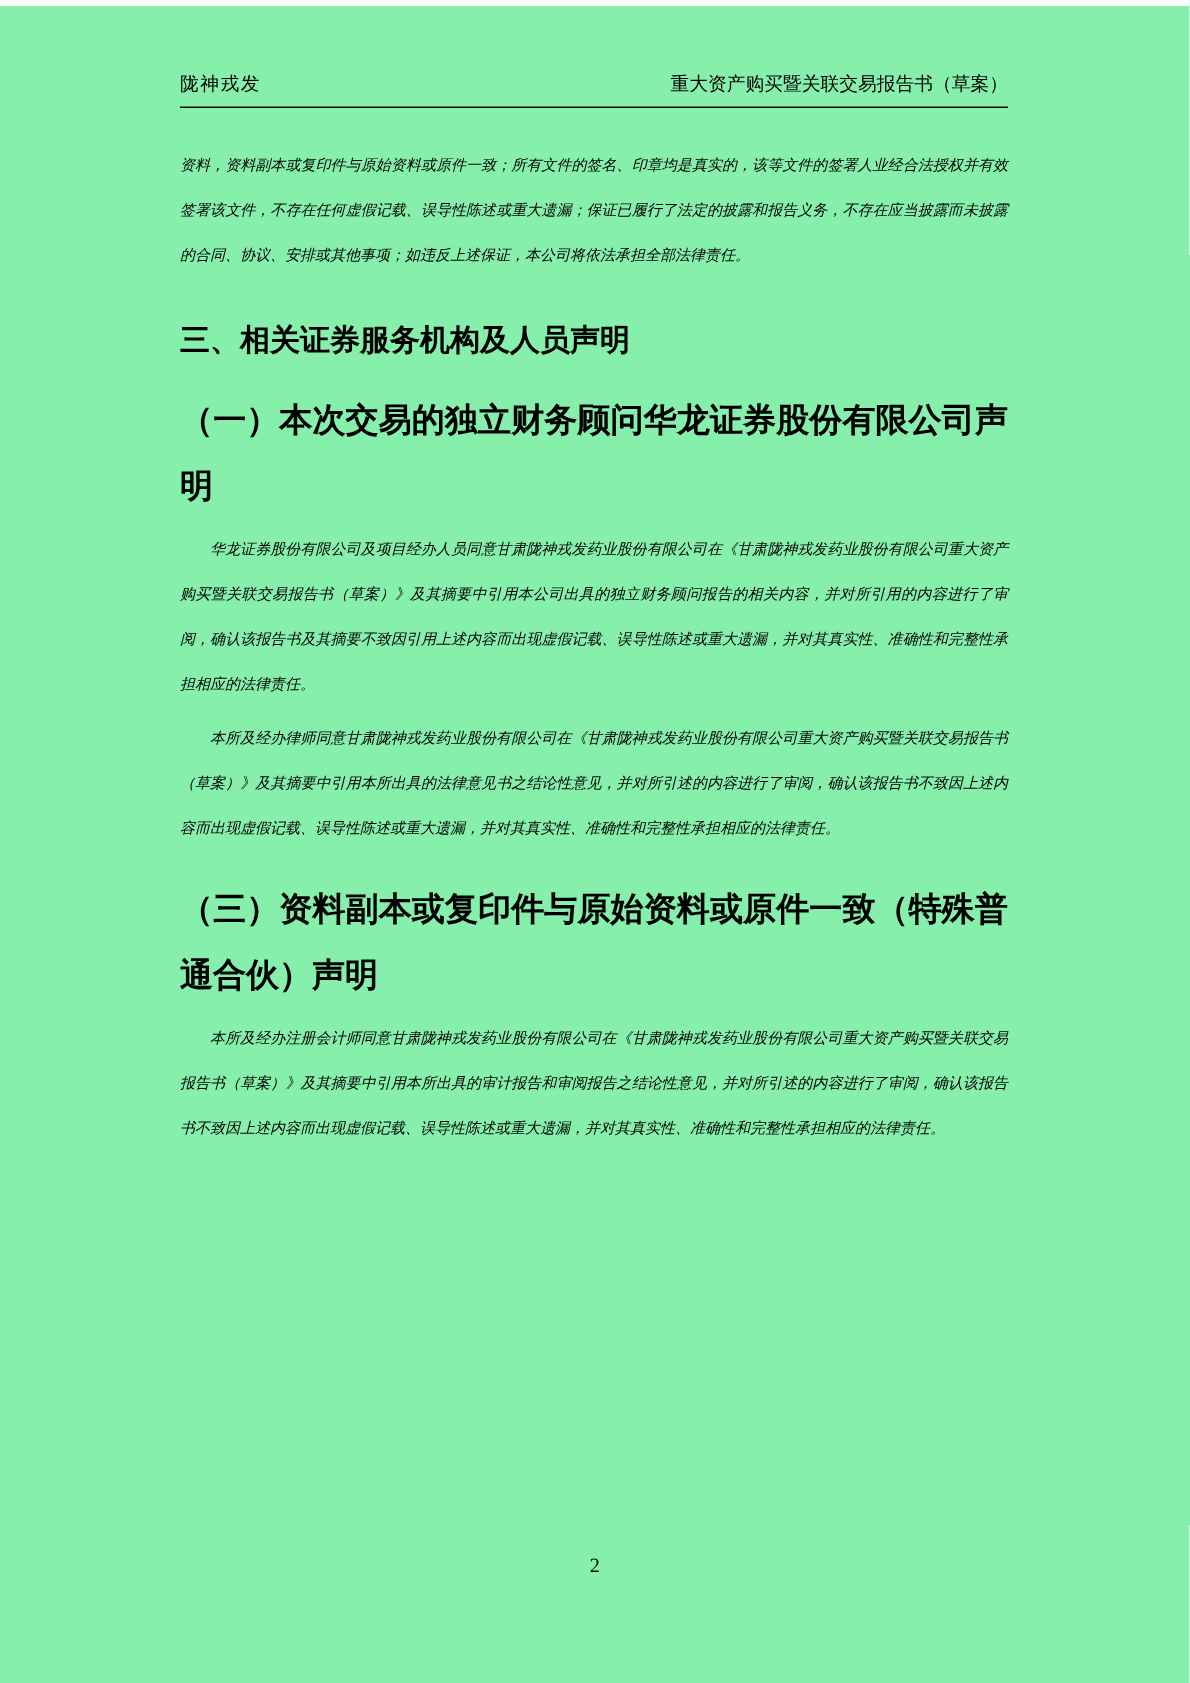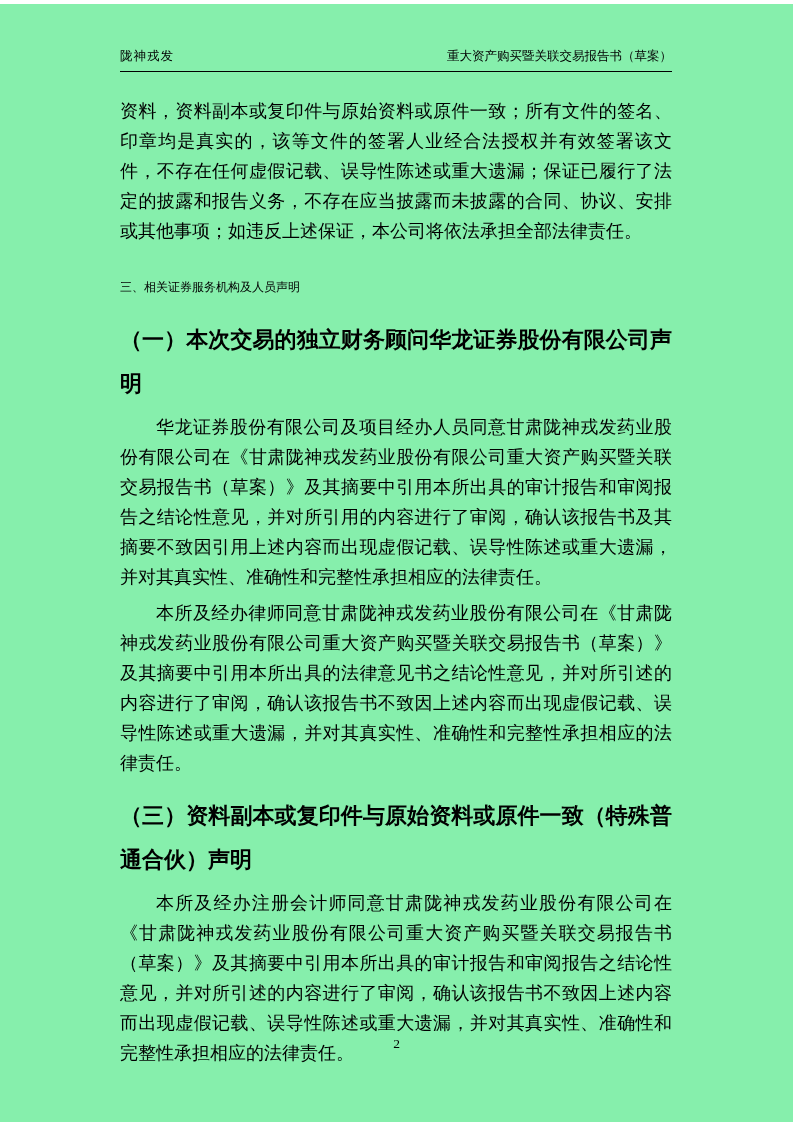--- a/index.html
+++ b/index.html
@@ -31,34 +31,35 @@
     letter-spacing: 1px;
   }
   .hdr-right {
     text-align: left;
   }
   .header-rule {
     border-bottom: 1.2px solid #000000;
     height: 0;
   }
   .body-text {
-    font-size: 18px;
+    font-size: 10px;
     line-height: 30px;
     text-align: justify;
     margin: 24px 0 0 0;
     word-break: break-all;
+    font-style: italic;
   }
   .body-text.indent {
     text-indent: 2em;
     margin-top: 6px;
   }
   .section-title {
     font-family: "Liberation Sans", "DejaVu Sans", sans-serif;
-    font-weight: normal;
-    font-size: 12px;
+    font-weight: bold;
+    font-size: 20px;
     line-height: 30px;
     margin: 26px 0 0 0;
   }
   .sub-title {
     font-family: "Liberation Sans", "DejaVu Sans", sans-serif;
     font-weight: bold;
     font-size: 22px;
     line-height: 44px;
     margin: 16px 0 0 0;
     text-align: justify;
@@ -82,21 +83,21 @@
     <span class="hdr-left">陇神戎发</span>
     <span class="hdr-right">重大资产购买暨关联交易报告书（草案）</span>
   </div>
   <div class="header-rule"></div>
 
   <p class="body-text">资料，资料副本或复印件与原始资料或原件一致；所有文件的签名、印章均是真实的，该等文件的签署人业经合法授权并有效签署该文件，不存在任何虚假记载、误导性陈述或重大遗漏；保证已履行了法定的披露和报告义务，不存在应当披露而未披露的合同、协议、安排或其他事项；如违反上述保证，本公司将依法承担全部法律责任。</p>
 
   <h1 class="section-title">三、相关证券服务机构及人员声明</h1>
 
   <h2 class="sub-title">（一）本次交易的独立财务顾问华龙证券股份有限公司声明</h2>
-  <p class="body-text indent">华龙证券股份有限公司及项目经办人员同意甘肃陇神戎发药业股份有限公司在《甘肃陇神戎发药业股份有限公司重大资产购买暨关联交易报告书（草案）》及其摘要中引用本所出具的审计报告和审阅报告之结论性意见，并对所引用的内容进行了审阅，确认该报告书及其摘要不致因引用上述内容而出现虚假记载、误导性陈述或重大遗漏，并对其真实性、准确性和完整性承担相应的法律责任。</p>
+  <p class="body-text indent">华龙证券股份有限公司及项目经办人员同意甘肃陇神戎发药业股份有限公司在《甘肃陇神戎发药业股份有限公司重大资产购买暨关联交易报告书（草案）》及其摘要中引用本公司出具的独立财务顾问报告的相关内容，并对所引用的内容进行了审阅，确认该报告书及其摘要不致因引用上述内容而出现虚假记载、误导性陈述或重大遗漏，并对其真实性、准确性和完整性承担相应的法律责任。</p>
 
   <p class="body-text indent">本所及经办律师同意甘肃陇神戎发药业股份有限公司在《甘肃陇神戎发药业股份有限公司重大资产购买暨关联交易报告书（草案）》及其摘要中引用本所出具的法律意见书之结论性意见，并对所引述的内容进行了审阅，确认该报告书不致因上述内容而出现虚假记载、误导性陈述或重大遗漏，并对其真实性、准确性和完整性承担相应的法律责任。</p>
 
   <h2 class="sub-title">（三）资料副本或复印件与原始资料或原件一致（特殊普通合伙）声明</h2>
   <p class="body-text indent">本所及经办注册会计师同意甘肃陇神戎发药业股份有限公司在《甘肃陇神戎发药业股份有限公司重大资产购买暨关联交易报告书（草案）》及其摘要中引用本所出具的审计报告和审阅报告之结论性意见，并对所引述的内容进行了审阅，确认该报告书不致因上述内容而出现虚假记载、误导性陈述或重大遗漏，并对其真实性、准确性和完整性承担相应的法律责任。</p>
 
   <div class="doc-footer">
     <span>2</span>
   </div>
 

